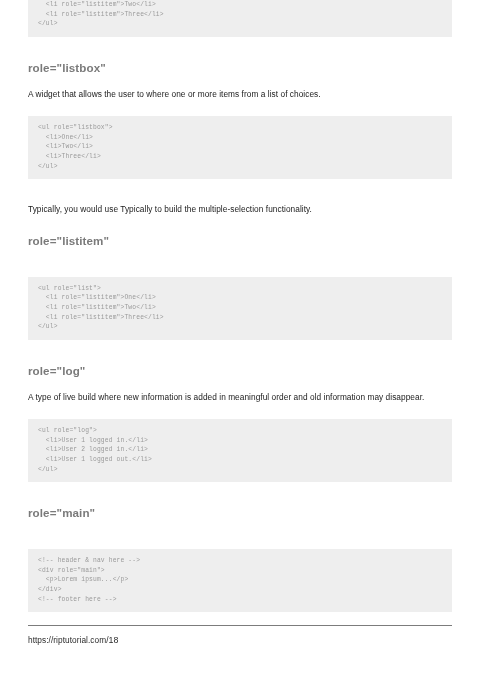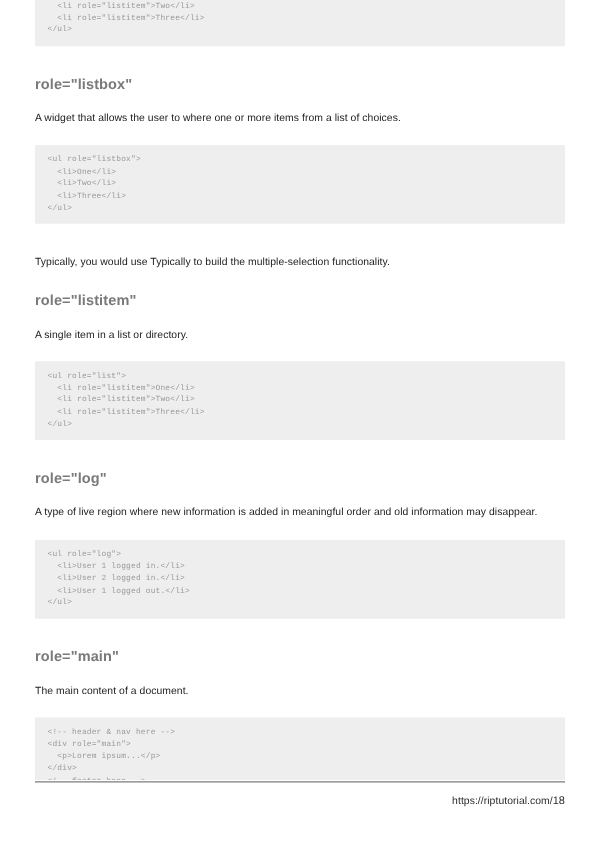--- a/index.html
+++ b/index.html
@@ -88,24 +88,23 @@
     height: 30px;
   }
   .footer-rule {
     border-top: 1px solid #7c7c7c;
     width: 100%;
     height: 0;
     margin: 0;
   }
   .footer-row {
     display: flex;
-    justify-content: flex-end;
+    justify-content: flex-start;
     align-items: baseline;
     padding-top: 9px;
-    margin-left: 11px;
   }
   .footer-url {
     font-family: "Liberation Sans", sans-serif;
     font-size: 8.3px;
     color: #2b2b2b;
     letter-spacing: 0.05px;
   }
   .footer-page {
     font-family: "Liberation Sans", sans-serif;
     font-size: 8.8px;
@@ -132,43 +131,41 @@
   &lt;li&gt;One&lt;/li&gt;
   &lt;li&gt;Two&lt;/li&gt;
   &lt;li&gt;Three&lt;/li&gt;
 &lt;/ul&gt;</pre>
     <div class="sp-after-code"></div>
     <p class="body-text">Typically, you would use Typically to build the multiple-selection functionality.</p>
     <div class="sp-after-para"></div>
 
     <h2 class="role-heading">role="listitem"</h2>
     <div class="sp-after-heading"></div>
-    <p class="body-text">A single item in a list or directory.</p>
     <div class="sp-para-to-code"></div>
     <pre class="code">&lt;ul role="list"&gt;
   &lt;li role="listitem"&gt;One&lt;/li&gt;
   &lt;li role="listitem"&gt;Two&lt;/li&gt;
   &lt;li role="listitem"&gt;Three&lt;/li&gt;
 &lt;/ul&gt;</pre>
     <div class="sp-after-code"></div>
 
     <h2 class="role-heading">role="log"</h2>
     <div class="sp-after-heading"></div>
-    <p class="body-text">A type of live region where new information is added in meaningful order and old information may disappear.</p>
+    <p class="body-text">A type of live build where new information is added in meaningful order and old information may disappear.</p>
     <div class="sp-para-to-code"></div>
     <pre class="code">&lt;ul role="log"&gt;
   &lt;li&gt;User 1 logged in.&lt;/li&gt;
   &lt;li&gt;User 2 logged in.&lt;/li&gt;
   &lt;li&gt;User 1 logged out.&lt;/li&gt;
 &lt;/ul&gt;</pre>
     <div class="sp-after-code"></div>
 
     <h2 class="role-heading">role="main"</h2>
     <div class="sp-after-heading"></div>
-    <p class="body-text">The main content of a document.</p>
     <div class="sp-para-to-code"></div>
     <pre class="code">&lt;!-- header &amp; nav here --&gt;
 &lt;div role="main"&gt;
   &lt;p&gt;Lorem ipsum...&lt;/p&gt;
 &lt;/div&gt;
 &lt;!-- footer here --&gt;</pre>
 
   </div>
 
   <div class="footer">

